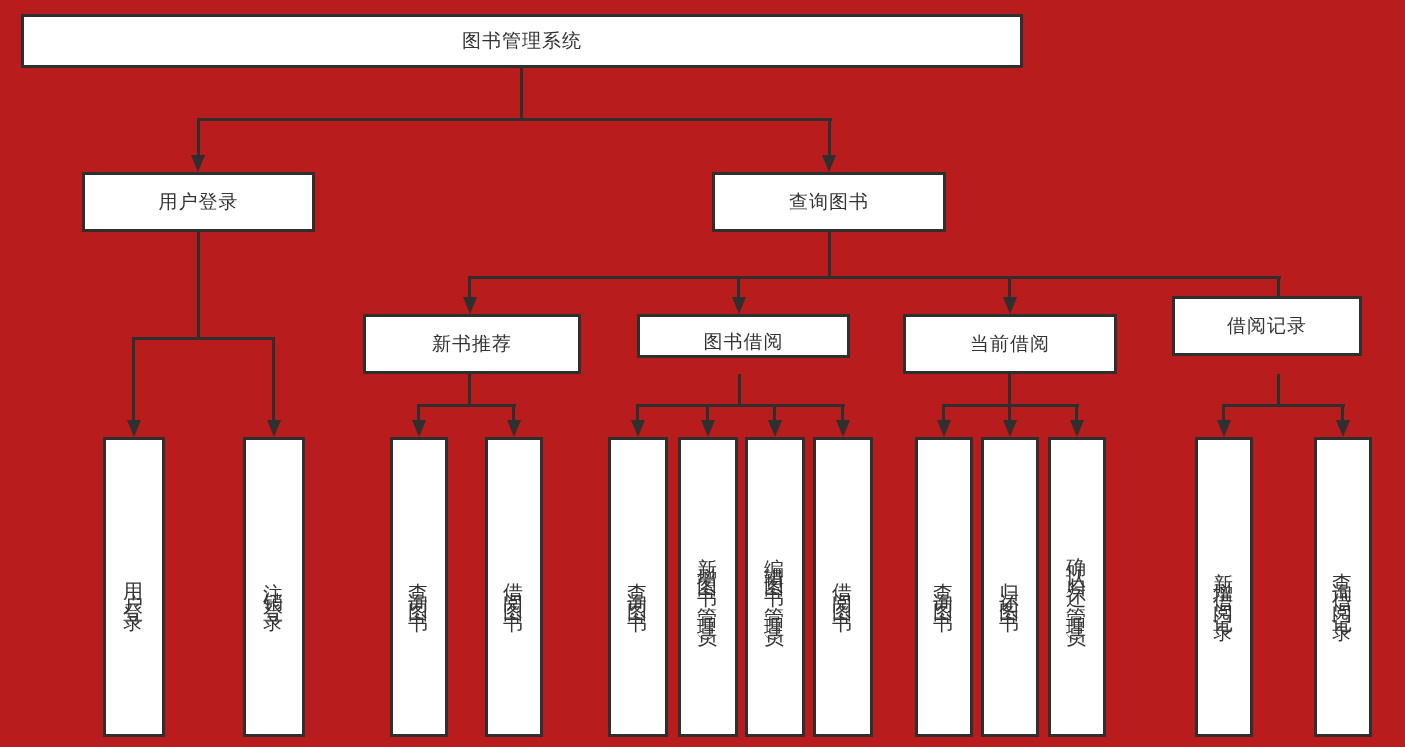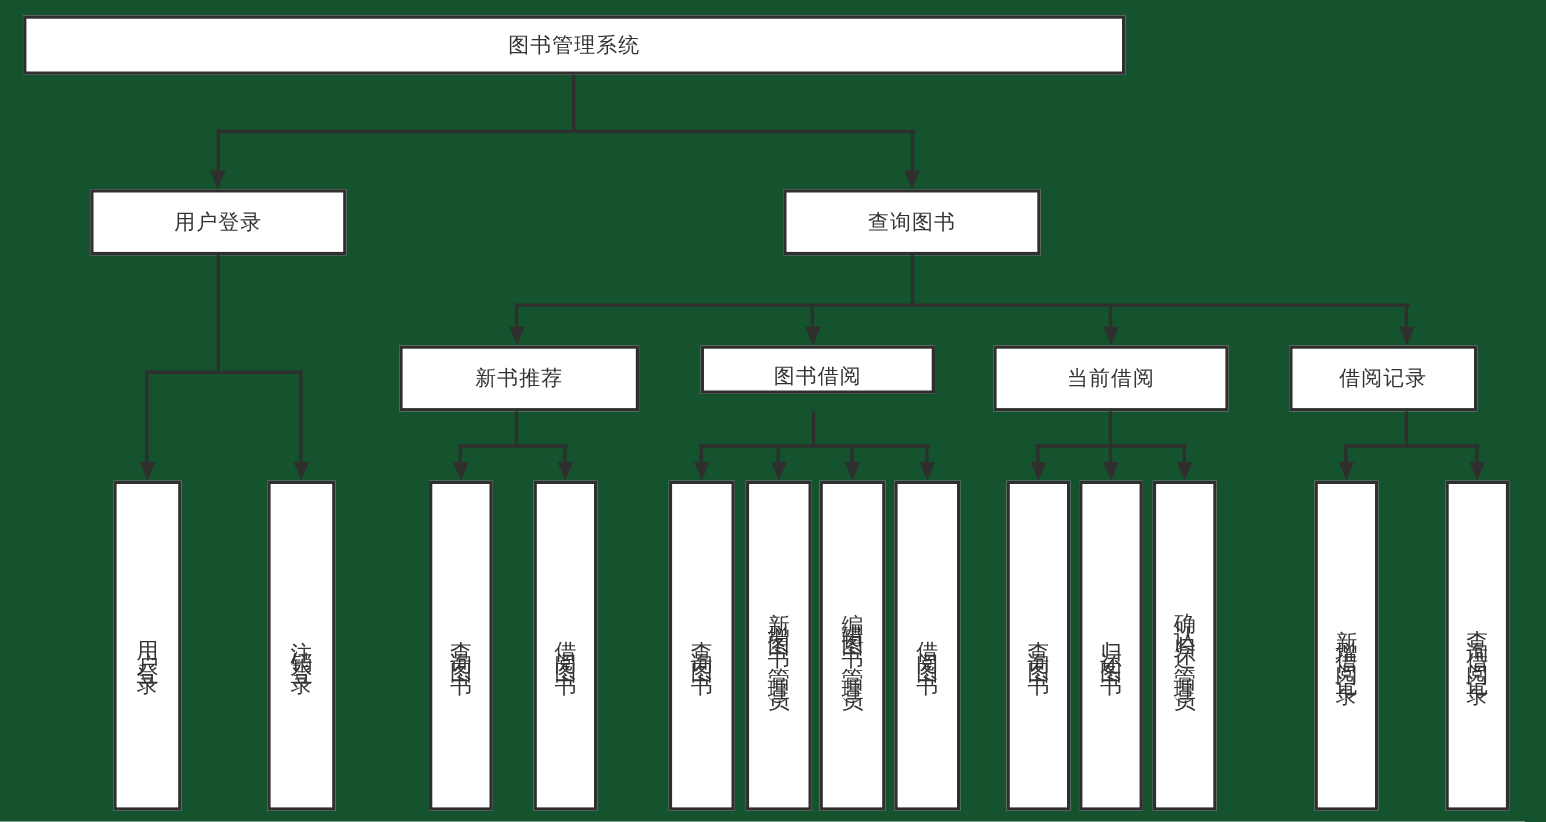--- a/index.html
+++ b/index.html
@@ -1,20 +1,20 @@
 <!DOCTYPE html>
 <html><head>
 <meta charset="utf-8">
 <style>
   html, body { margin: 0; padding: 0; background: #ffffff; }
   #stage {
     position: relative;
     width: 1405px;
     height: 747px;
-    background: #14532d;
+    background: #b91c1c;
     font-family: "Liberation Sans", "DejaVu Sans", sans-serif;
     overflow: hidden;
   }
   .box {
     position: absolute;
     box-sizing: border-box;
     border: 3px solid #2f2f2f;
     background: #ffffff;
     display: flex;
     align-items: center;
@@ -93,21 +93,21 @@
 
   <div class="box" style="left:363px; top:314px; width:218px; height:60px;">
     <span class="hlabel">新书推荐</span>
   </div>
   <div class="box" style="left:637px; top:314px; width:213px; height:44px;align-items:flex-end;">
     <span class="hlabel">图书借阅</span>
   </div>
   <div class="box" style="left:903px; top:314px; width:214px; height:60px;">
     <span class="hlabel">当前借阅</span>
   </div>
-  <div class="box" style="left:1172px; top:314px; width:171px; height:60px;">
+  <div class="box" style="left:1172px; top:296px; width:190px; height:60px;">
     <span class="hlabel">借阅记录</span>
   </div>
 
   <div class="line" style="left:468px; top:374px; width:3px; height:33px;"></div>
   <div class="line" style="left:417px; top:404px; width:99px; height:3px;"></div>
   <div class="line" style="left:417px; top:404px; width:3px; height:19px;"></div>
   <div class="arrowhead" style="left:412px; top:420px;"></div>
   <div class="line" style="left:512px; top:404px; width:3px; height:19px;"></div>
   <div class="arrowhead" style="left:507px; top:420px;"></div>
 

